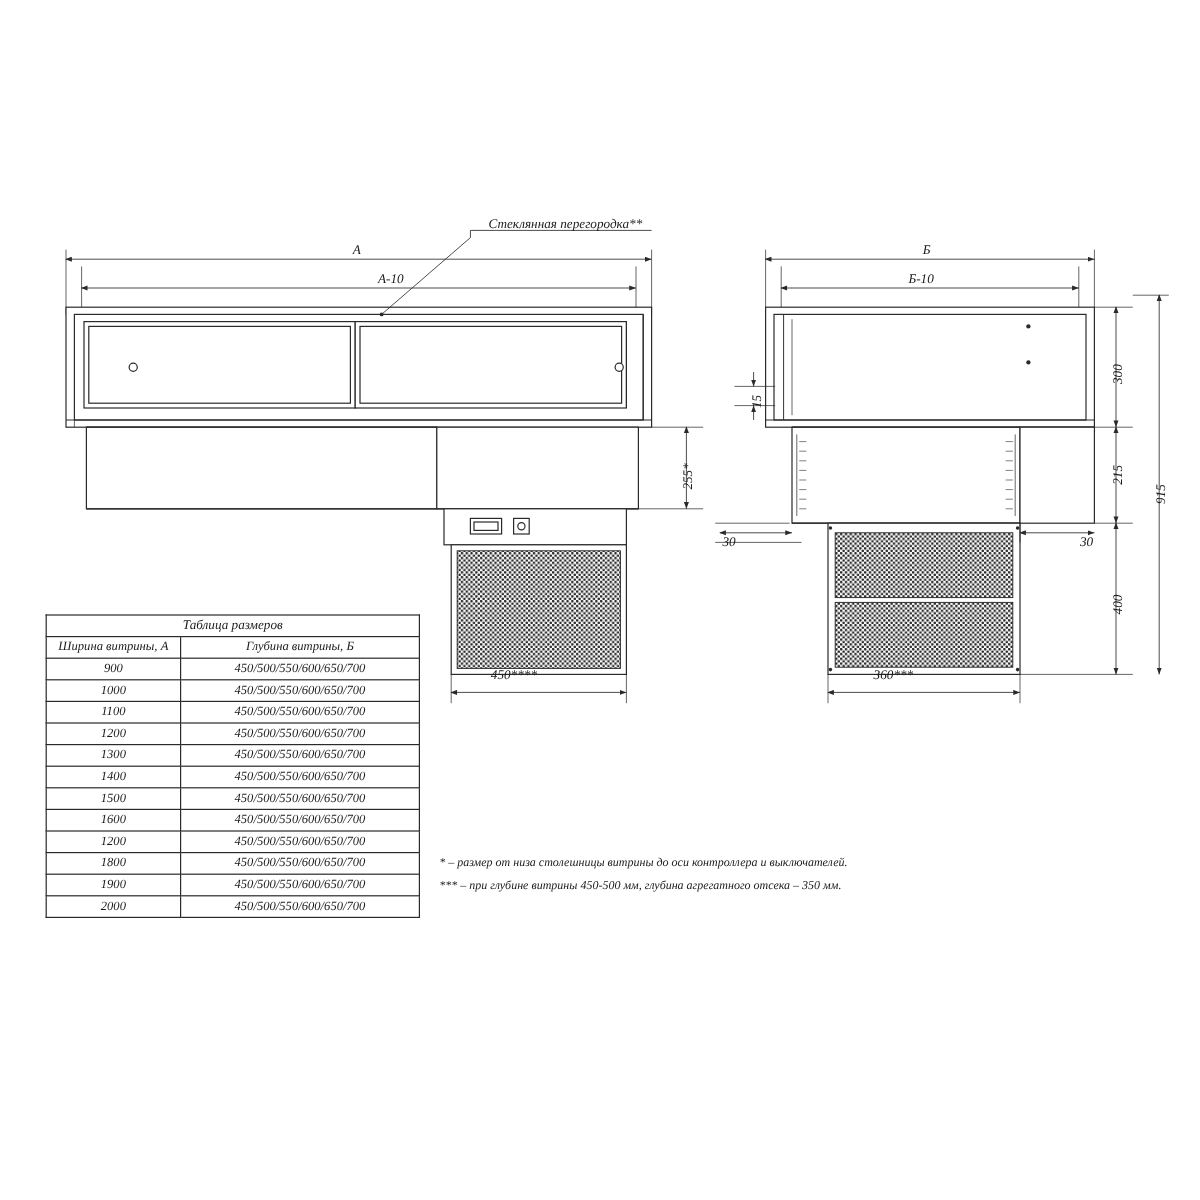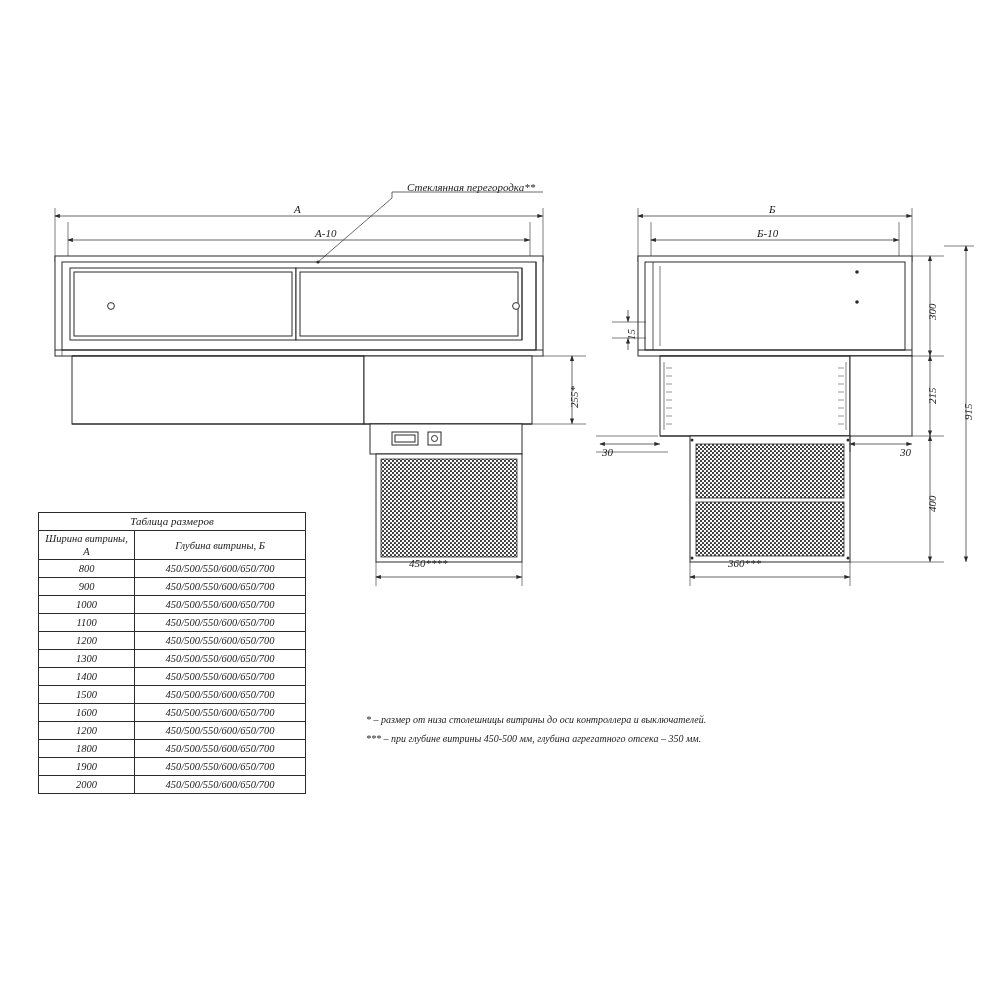--- a/index.html
+++ b/index.html
@@ -30,21 +30,21 @@
   .lbl.rot {
     transform-origin: 0 0;
     transform: rotate(-90deg);
   }
 
   
   #dimtable {
     position: absolute;
     left: 38px;
     top: 512px;
-    width: 268px;
+    width: 312px;
     border-collapse: collapse;
     font-style: italic;
     font-size: 10.5px;
   }
   #dimtable td, #dimtable th {
     border: 1px solid #2a2a2a;
     text-align: center;
     padding: 1px 2px;
     font-weight: normal;
     font-style: italic;
@@ -253,24 +253,20 @@
 
 <table id="dimtable">
   <tbody id="dimtable-body">
     <tr>
       <td class="tcaption" colspan="2">Таблица размеров</td>
     </tr>
     <tr>
       <th class="chead colA">Ширина витрины, А</th>
       <th class="chead colB">Глубина витрины, Б</th>
     </tr>
-  <tr>
-        <td class="colA">800</td>
-        <td class="colB">450/500/550/600/650/700</td>
-      </tr>
       <tr>
         <td class="colA">900</td>
         <td class="colB">450/500/550/600/650/700</td>
       </tr>
       <tr>
         <td class="colA">1000</td>
         <td class="colB">450/500/550/600/650/700</td>
       </tr>
       <tr>
         <td class="colA">1100</td>

